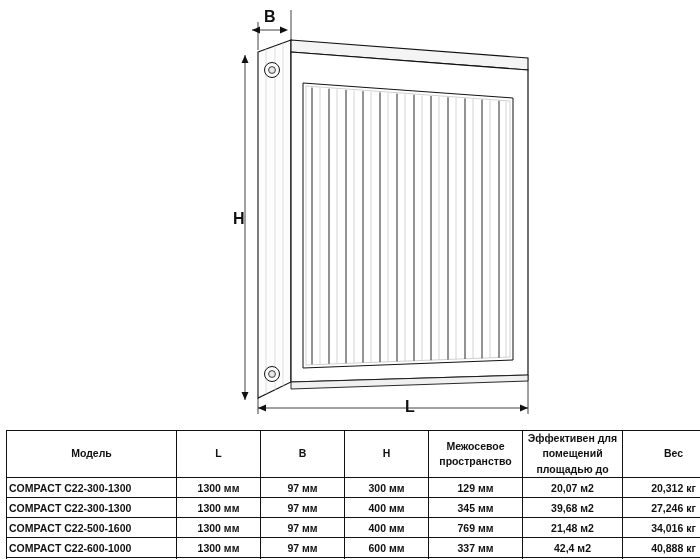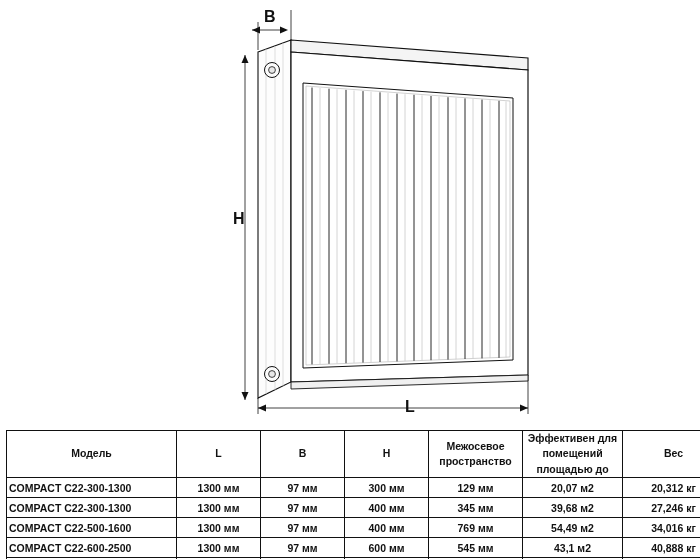--- a/index.html
+++ b/index.html
@@ -214,30 +214,30 @@
         <td>345 мм</td>
         <td>39,68 м2</td>
         <td>27,246 кг</td>
       </tr>
       <tr>
         <td class="model">COMPACT C22-500-1600</td>
         <td>1300 мм</td>
         <td>97 мм</td>
         <td>400 мм</td>
         <td>769 мм</td>
-        <td>54,49 м2</td>
+        <td>21,48 м2</td>
         <td>34,016 кг</td>
       </tr>
       <tr>
-        <td class="model">COMPACT C22-600-2500</td>
+        <td class="model">COMPACT C22-600-1000</td>
         <td>1300 мм</td>
         <td>97 мм</td>
         <td>600 мм</td>
-        <td>545 мм</td>
-        <td>43,1 м2</td>
+        <td>337 мм</td>
+        <td>42,4 м2</td>
         <td>40,888 кг</td>
       </tr>
       <tr>
         <td class="model">COMPACT C22-900-1300</td>
         <td>1300 мм</td>
         <td>97 мм</td>
         <td>900 мм</td>
         <td>845 мм</td>
         <td>45,4 м2</td>
         <td>61,184 кг</td>

